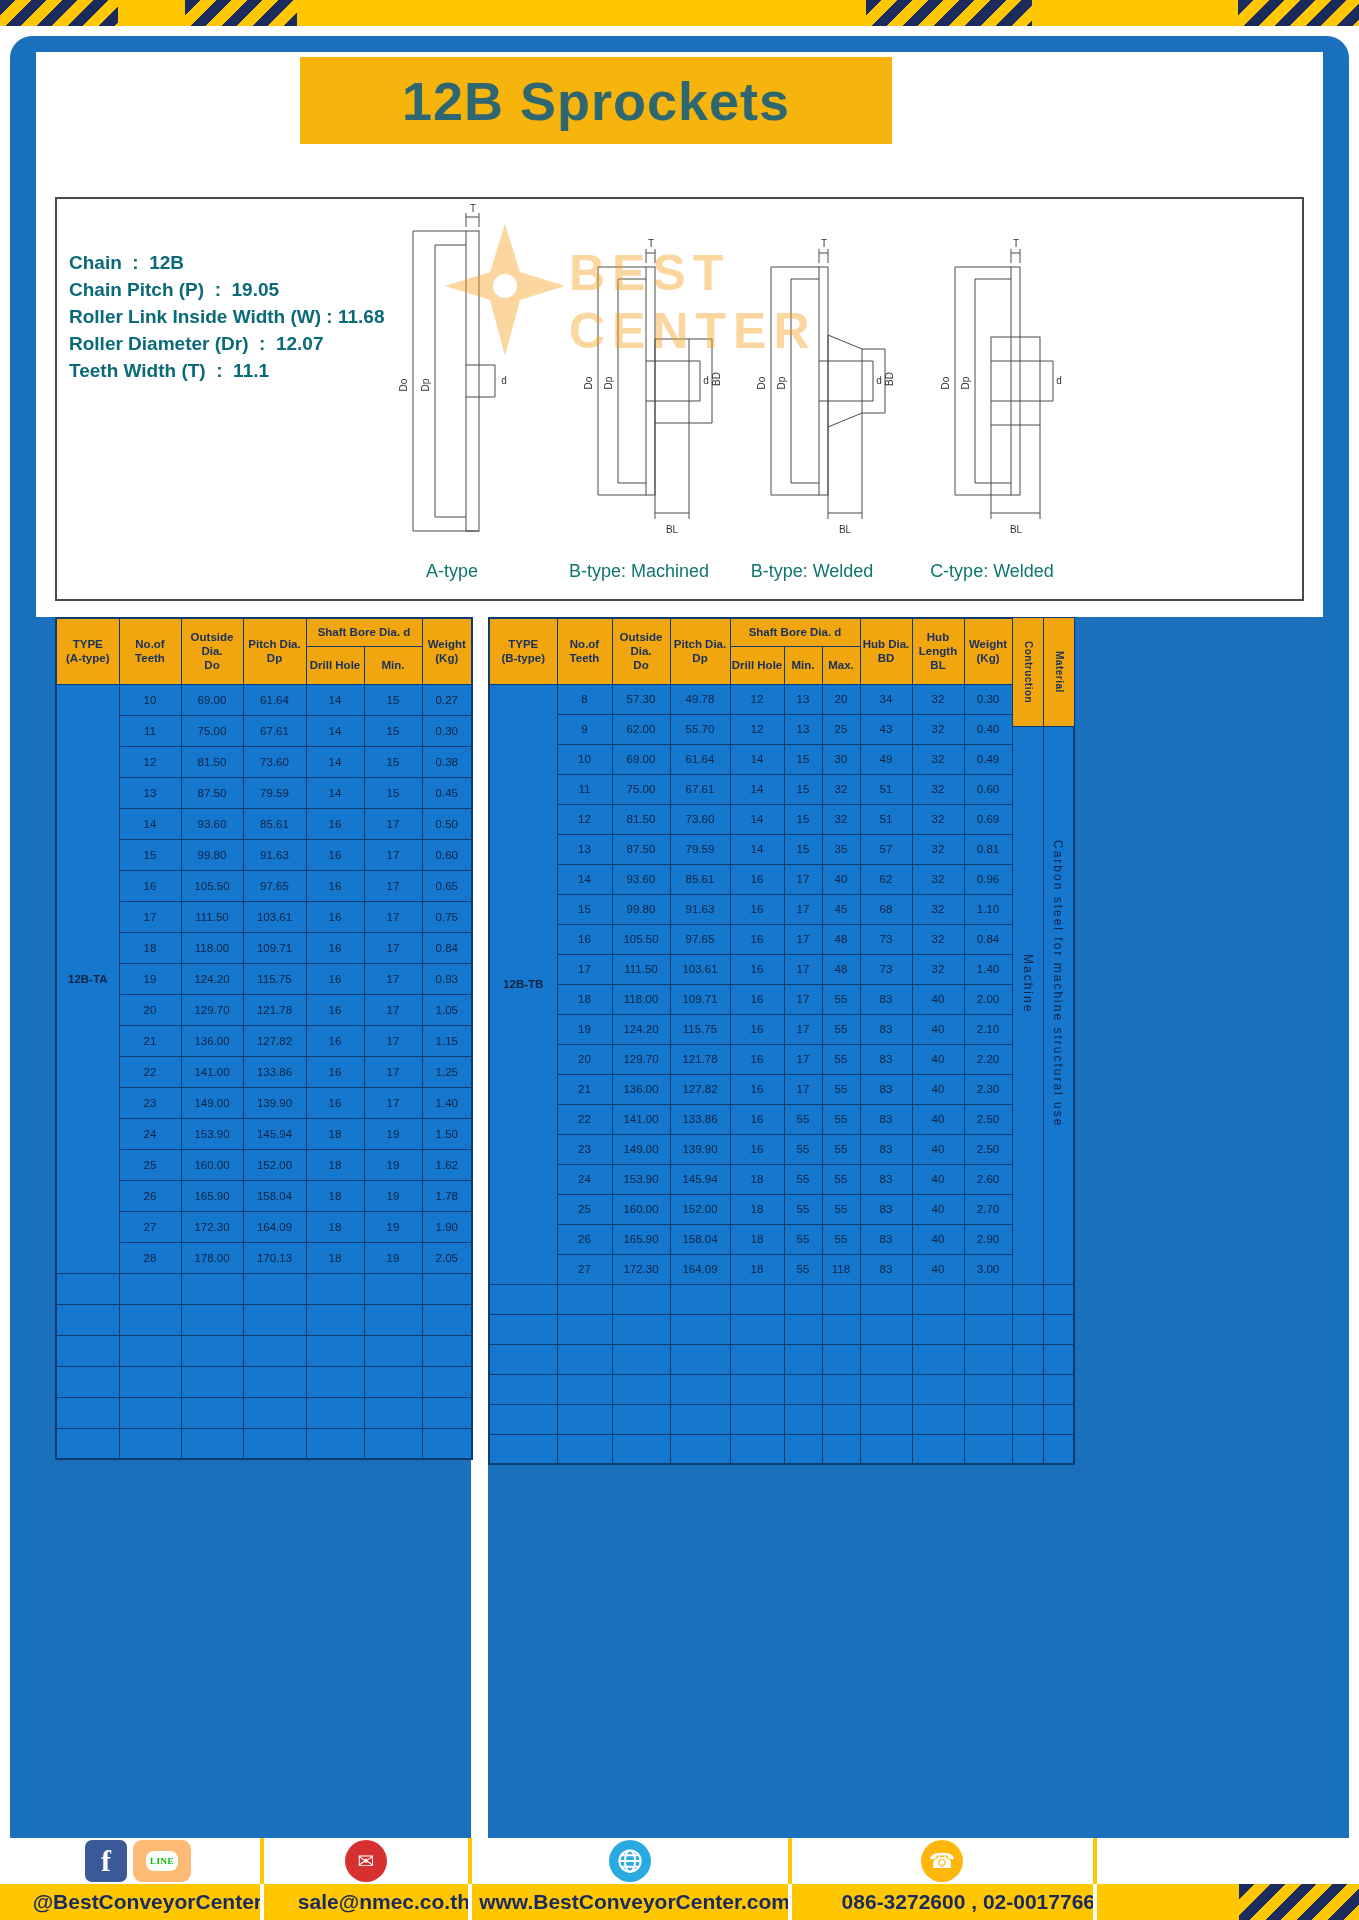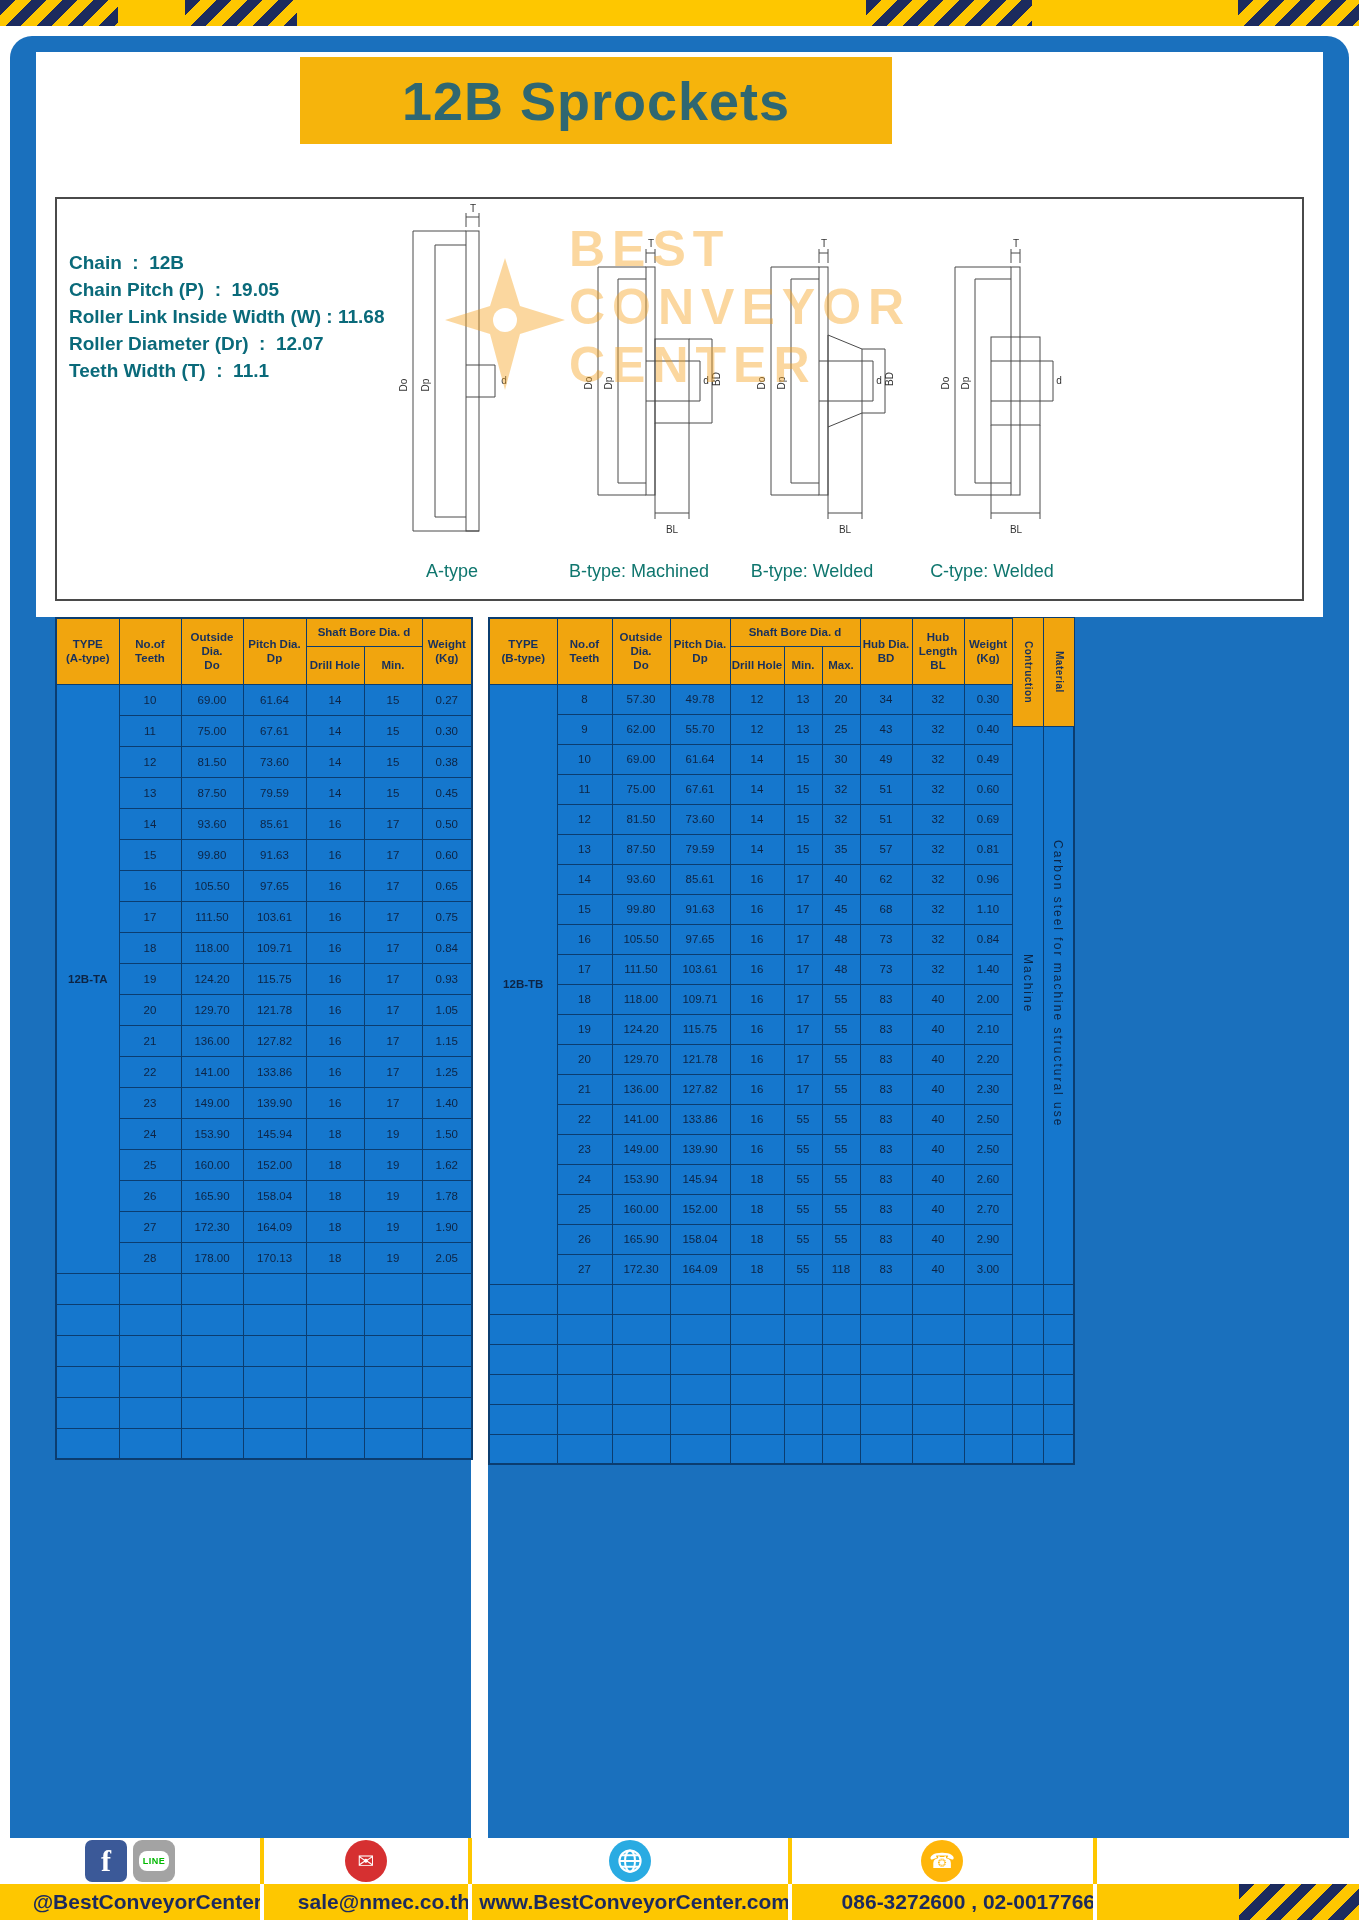--- a/index.html
+++ b/index.html
@@ -47,21 +47,21 @@
   .tbl-b tbody tr { height:30px; }
   .type-cell { font-weight:bold; font-size:12.5px; }
   td.vcell { writing-mode:vertical-rl; font-size:12px; letter-spacing:2px; }
   .vtab { position:absolute; top:0; height:110px; background:#f1a50e; border:1px solid #0b3d70; color:#17305d; font-size:10px; font-weight:bold; display:flex; align-items:center; justify-content:center; writing-mode:vertical-rl; z-index:2; letter-spacing:0.5px; }
 
   
   .icons-strip { position:absolute; left:0; top:1838px; width:1359px; height:46px; background:#ffffff; }
   .ydiv { position:absolute; top:0; width:4px; height:46px; background:#fec700; }
   .icon { position:absolute; top:2px; display:flex; align-items:center; justify-content:center; }
   .fb { left:85px; width:42px; height:42px; background:#3b5998; border-radius:7px; color:#fff; font-size:30px; font-weight:bold; font-family:"Liberation Serif",serif; }
-  .line-i { left:133px; width:42px; height:42px; background:#a3a3a3; border-radius:9px; }
+  .line-i { left:133px; width:58px; height:42px; background:#fdba74; border-radius:9px;font-family:Liberation Serif, serif; }
   .line-bubble { background:#fff; border-radius:8px; padding:5px 4px; color:#00b900; font-size:9px; font-weight:bold; letter-spacing:0.5px; }
   .mail { left:345px; width:42px; height:42px; background:#d63031; border-radius:50%; color:#fff; font-size:20px; }
   .globe { left:609px; width:42px; height:42px; background:#29abe2; border-radius:50%; }
   .phone { left:921px; width:42px; height:42px; background:#ffb60a; border-radius:50%; color:#fff; font-size:21px; }
 
   .bar-bottom { position:absolute; left:0; top:1884px; width:1359px; height:36px; background:#fec700; }
   .fcell { position:absolute; top:0; height:36px; line-height:36px; text-align:right; font-size:21px; font-weight:bold; color:#1b2a5e; white-space:nowrap; }
   .wdiv { position:absolute; top:0; width:4px; height:36px; background:#fff; }
   .hz-b { position:absolute; top:0; height:36px; background:repeating-linear-gradient(135deg,#1c2b5e 0 11px,#fec700 11px 22px); }
 </style>
@@ -93,21 +93,20 @@
         <div class="spec-line">Teeth Width (T)  :  11.1</div>
       </div>
 
       <div class="watermark">
         <svg width="120" height="140" viewBox="0 0 120 140">
           <polygon points="60,4 75,52 120,66 75,80 60,136 45,80 0,66 45,52" fill="#f6a21c"></polygon>
           <circle cx="60" cy="66" r="12" fill="#ffffff"></circle>
         </svg>
         <div class="wm-text">
           <div>BEST</div>
-          <div>CONVEYOR</div>
           <div>CENTER</div>
         </div>
       </div>
 
       <figure class="fig" style="left:310px">
         <svg viewBox="0 0 170 358">
           <g class="dline">
             <rect x="99" y="28" width="13" height="300"></rect>
             <line x1="99" y1="162" x2="112" y2="162"></line>
             <line x1="99" y1="194" x2="112" y2="194"></line>

